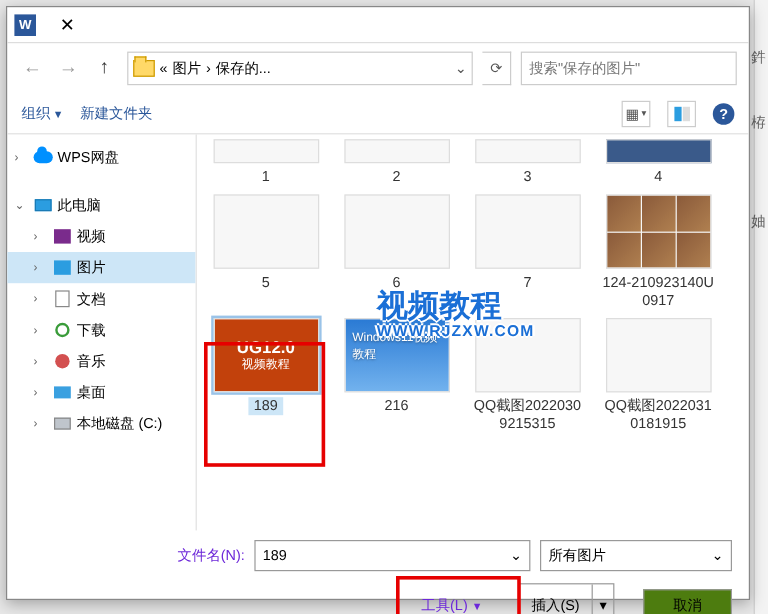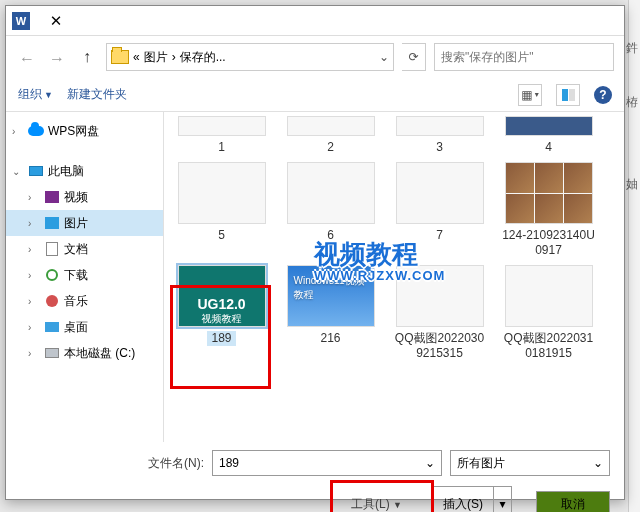--- a/index.html
+++ b/index.html
@@ -38,40 +38,40 @@
 .thumb.half{height:20px}
 .cap{text-align:center;color:#333;line-height:1.2;word-break:break-all}
 .item.sel .thumb{outline:2px solid #9ac3e8;background:#e7f1fb}
 .item.sel .cap{background:#cde6f7;padding:0 4px}
 .redbox{position:absolute;border:3px solid #e60000;pointer-events:none}
 .wm{position:absolute;color:#1a6fd6;font-weight:900;text-shadow:2px 0 #fff,-2px 0 #fff,0 2px #fff,0 -2px #fff;pointer-events:none;line-height:1.1}
 .wm .m{font-size:26px}
 .wm .s{font-size:13px;letter-spacing:1px}
 .footer{padding:8px 14px}
 .frow{display:flex;align-items:center;gap:8px;margin-bottom:10px;justify-content:flex-end}
-.flabel{color:#404040}
+.flabel{color:#6d28d9}
 .fname{width:230px;height:26px;border:1px solid #999;padding:0 6px;display:flex;align-items:center;justify-content:space-between}
 .ffilter{width:160px;height:26px;border:1px solid #999;padding:0 6px;display:flex;align-items:center;justify-content:space-between}
 .btn{height:26px;min-width:74px;border:1px solid #999;background:#4d7c0f;display:flex;align-items:center;justify-content:center}
 .splitbtn{height:36px;border:1px solid #999;display:flex}
 .splitbtn .l{padding:0 10px;display:flex;align-items:center}
 .splitbtn .r{width:18px;border-left:1px solid #999;display:flex;align-items:center;justify-content:center}
 .ic-cloud{width:16px;height:10px;background:#0090ff;border-radius:6px;position:relative}
 .ic-cloud:before{content:"";position:absolute;width:8px;height:8px;background:#0090ff;border-radius:50%;top:-4px;left:3px}
 .ic-pc{width:14px;height:10px;background:#2b9de0;border:1px solid #1a7ab5}
 .ic-vid{width:14px;height:12px;background:#7a2b8c}
 .ic-img{width:14px;height:12px;background:#2b9de0}
 .ic-doc{width:12px;height:14px;background:#fff;border:1px solid #888}
 .ic-dl{width:12px;height:12px;border:2px solid #3a9c3a;border-radius:50%}
 .ic-mus{width:12px;height:12px;background:#d35050;border-radius:50%}
 .ic-desk{width:14px;height:10px;background:#3aa0e0}
 .ic-disk{width:14px;height:10px;background:#bfc5cc;border:1px solid #888}
 .tiles{display:grid;grid-template-columns:1fr 1fr 1fr;grid-template-rows:1fr 1fr;gap:1px;width:100%;height:100%}
 .tiles div{background:linear-gradient(135deg,#8a5a3a,#b08050);} 
-.ug{background:#0f766e;color:#fff;display:flex;flex-direction:column;align-items:center;justify-content:flex-end;height:100%}
+.ug{background:#c2410c;color:#fff;display:flex;flex-direction:column;align-items:center;justify-content:center;height:100%}
 .ug b{font-size:14px}
 .winthumb{position:absolute;inset:0;background:linear-gradient(#2a7ad4,#72b2ee)}
 .winlabel{color:#fff;position:absolute;top:8px;left:6px;font-size:10px;font-weight:normal;text-shadow:0 1px 2px rgba(0,0,0,.4)}
 </style>
 </head>
 <body>
 
 <div class="bgside">
   <span class="sidelabel" style="top:40px">鈝</span>
   <span class="sidelabel" style="top:94px">栫</span>

